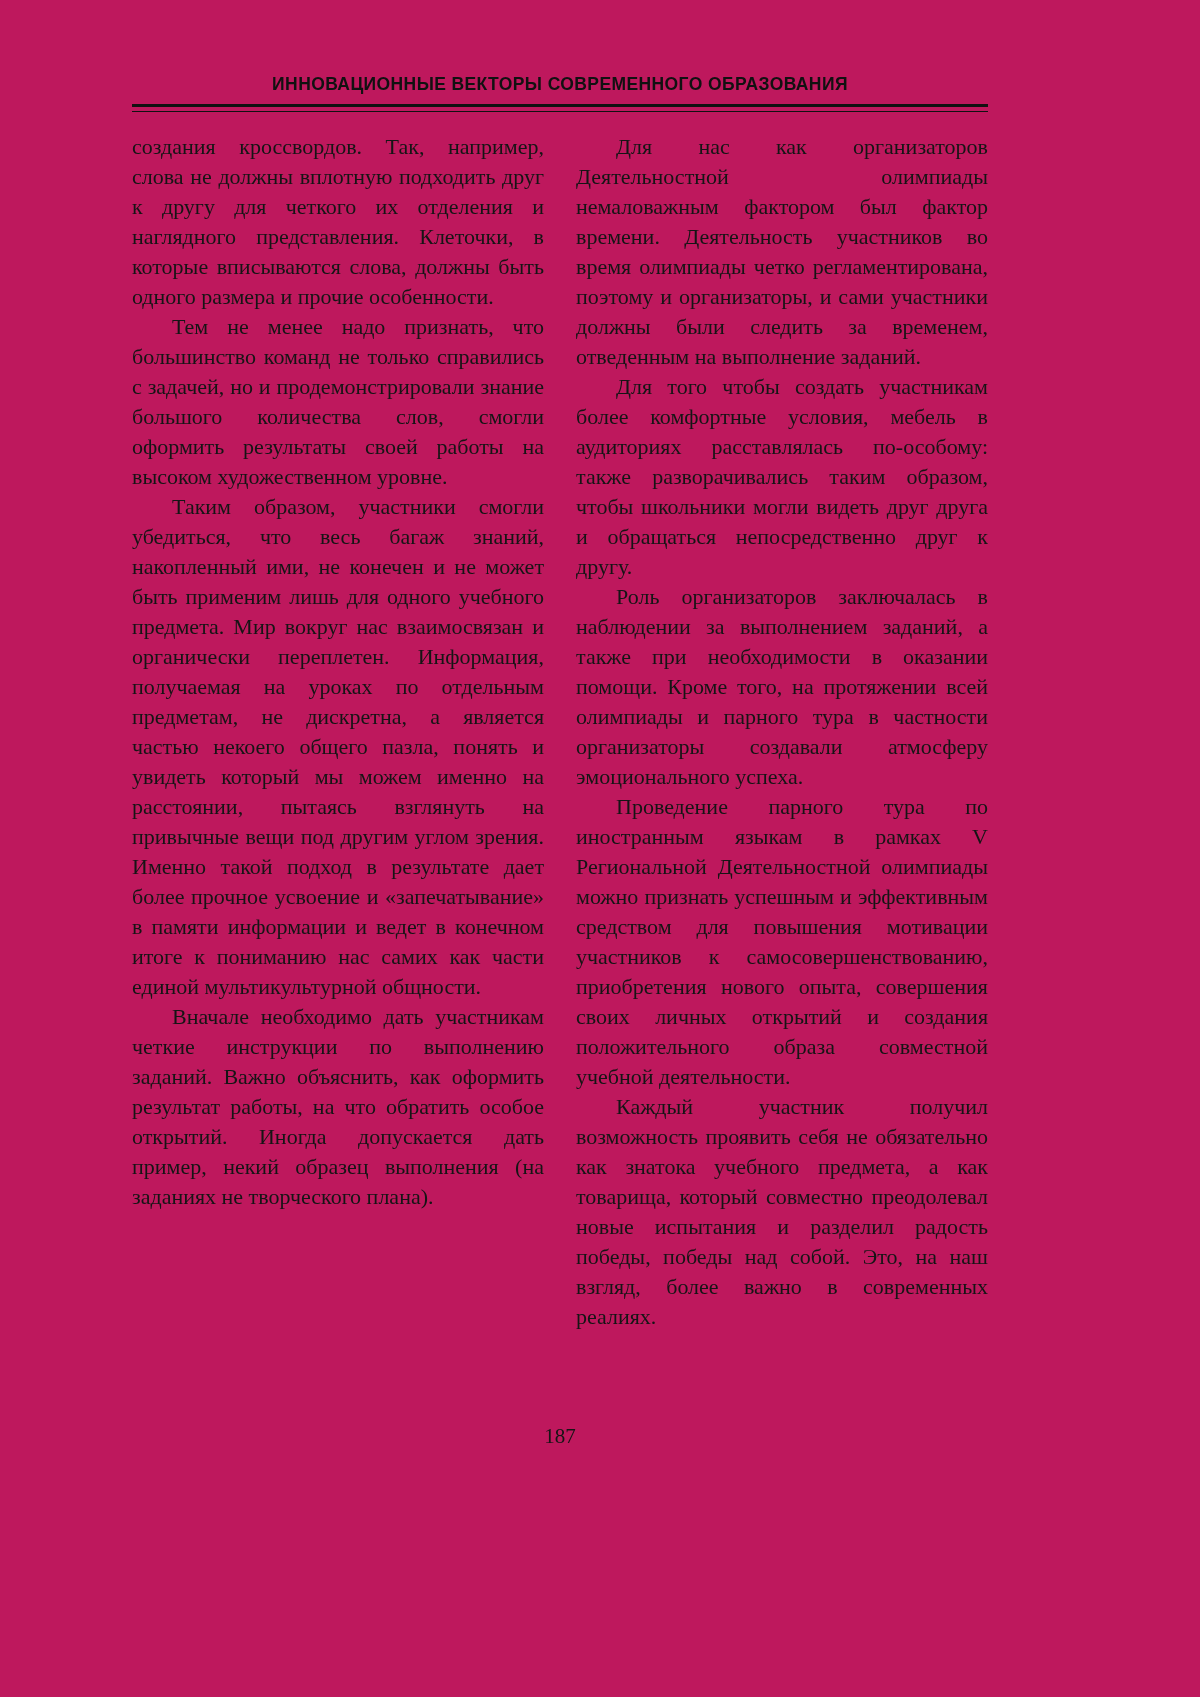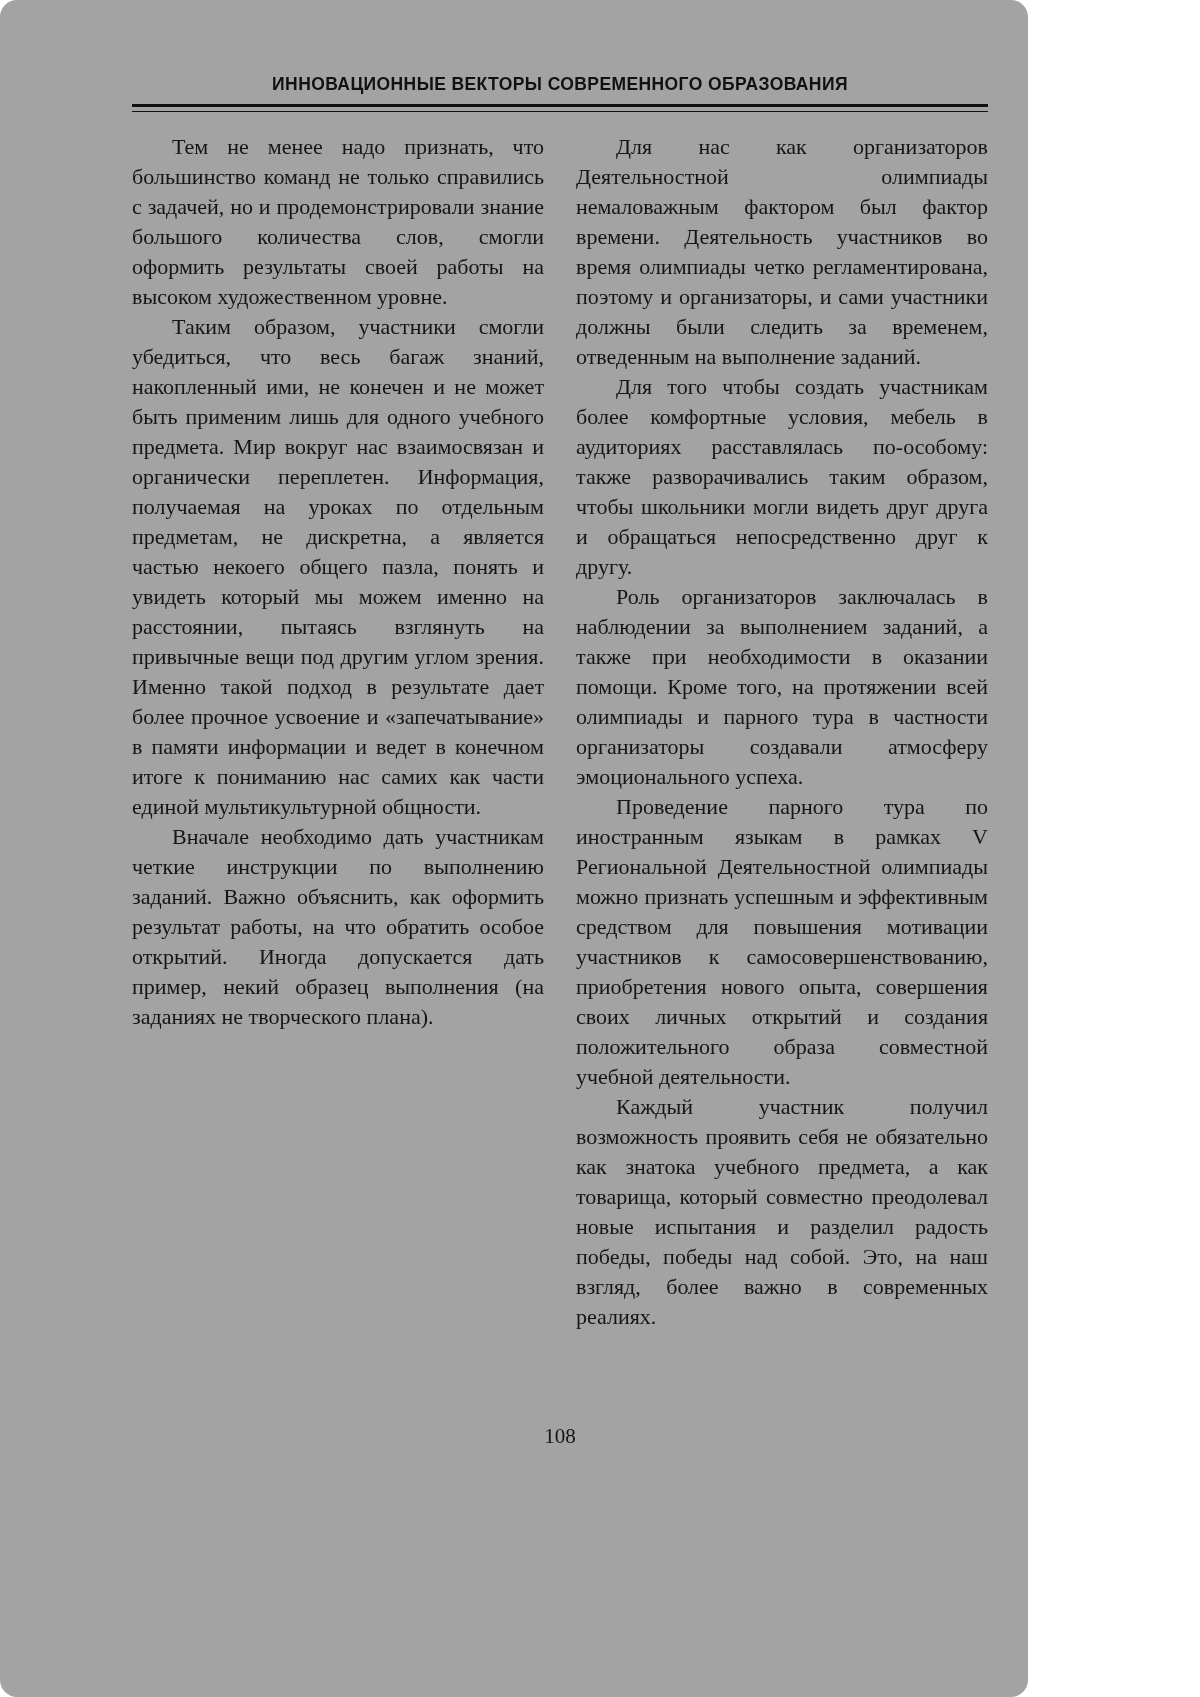--- a/index.html
+++ b/index.html
@@ -2,27 +2,26 @@
 <html lang="ru"><head>
 <meta charset="utf-8">
 <style>
   html, body {
     margin: 0;
     padding: 0;
     background: #ffffff;
   }
   .page {
     position: relative;
-    width: 1028px;
+    width: 1200px;
     height: 1697px;
-    background: #a3a3a3;
+    background: #be185d;
     color: #151515;
     font-family: "Liberation Serif", serif;
     overflow: hidden;
-    border-radius: 17px;
   }
   .content {
     position: absolute;
     left: 132px;
     top: 74px;
     width: 856px;
   }
   .header-title {
     text-align: center;
     font-family: "Liberation Sans", sans-serif;
@@ -69,27 +68,28 @@
 </style>
 </head>
 <body>
 
 <div class="page">
   <div class="content">
     <div class="header-title">ИННОВАЦИОННЫЕ ВЕКТОРЫ СОВРЕМЕННОГО ОБРАЗОВАНИЯ</div>
     <div class="double-rule"></div>
     <div class="columns">
       <div class="col">
+          <p class="para no-indent">создания кроссвордов. Так, например, слова не должны вплотную подходить друг к другу для четкого их отделения и наглядного представления. Клеточки, в которые вписываются слова, должны быть одного размера и прочие особенности.</p>
           <p class="para">Тем не менее надо признать, что большинство команд не только справились с задачей, но и продемонстрировали знание большого количества слов, смогли оформить результаты своей работы на высоком художественном уровне.</p>
           <p class="para">Таким образом, участники смогли убедиться, что весь багаж знаний, накопленный ими, не конечен и не может быть применим лишь для одного учебного предмета. Мир вокруг нас взаимосвязан и органически переплетен. Информация, получаемая на уроках по отдельным предметам, не дискретна, а является частью некоего общего пазла, понять и увидеть который мы можем именно на расстоянии, пытаясь взглянуть на привычные вещи под другим углом зрения. Именно такой подход в результате дает более прочное усвоение и «запечатывание» в памяти информации и ведет в конечном итоге к пониманию нас самих как части единой мультикультурной общности.</p>
           <p class="para">Вначале необходимо дать участникам четкие инструкции по выполнению заданий. Важно объяснить, как оформить результат работы, на что обратить особое открытий. Иногда допускается дать пример, некий образец выполнения (на заданиях не творческого плана).</p>
         </div>
       <div class="col">
           <p class="para">Для нас как организаторов Деятельностной олимпиады немаловажным фактором был фактор времени. Деятельность участников во время олимпиады четко регламентирована, поэтому и организаторы, и сами участники должны были следить за временем, отведенным на выполнение заданий.</p>
           <p class="para">Для того чтобы создать участникам более комфортные условия, мебель в аудиториях расставлялась по-особому: также разворачивались таким образом, чтобы школьники могли видеть друг друга и обращаться непосредственно друг к другу.</p>
           <p class="para">Роль организаторов заключалась в наблюдении за выполнением заданий, а также при необходимости в оказании помощи. Кроме того, на протяжении всей олимпиады и парного тура в частности организаторы создавали атмосферу эмоционального успеха.</p>
           <p class="para">Проведение парного тура по иностранным языкам в рамках V Региональной Деятельностной олимпиады можно признать успешным и эффективным средством для повышения мотивации участников к самосовершенствованию, приобретения нового опыта, совершения своих личных открытий и создания положительного образа совместной учебной деятельности.</p>
           <p class="para">Каждый участник получил возможность проявить себя не обязательно как знатока учебного предмета, а как товарища, который совместно преодолевал новые испытания и разделил радость победы, победы над собой. Это, на наш взгляд, более важно в современных реалиях.</p>
         </div>
     </div>
   </div>
-  <div class="page-number">108</div>
+  <div class="page-number">187</div>
 </div>
 
 </body></html>

